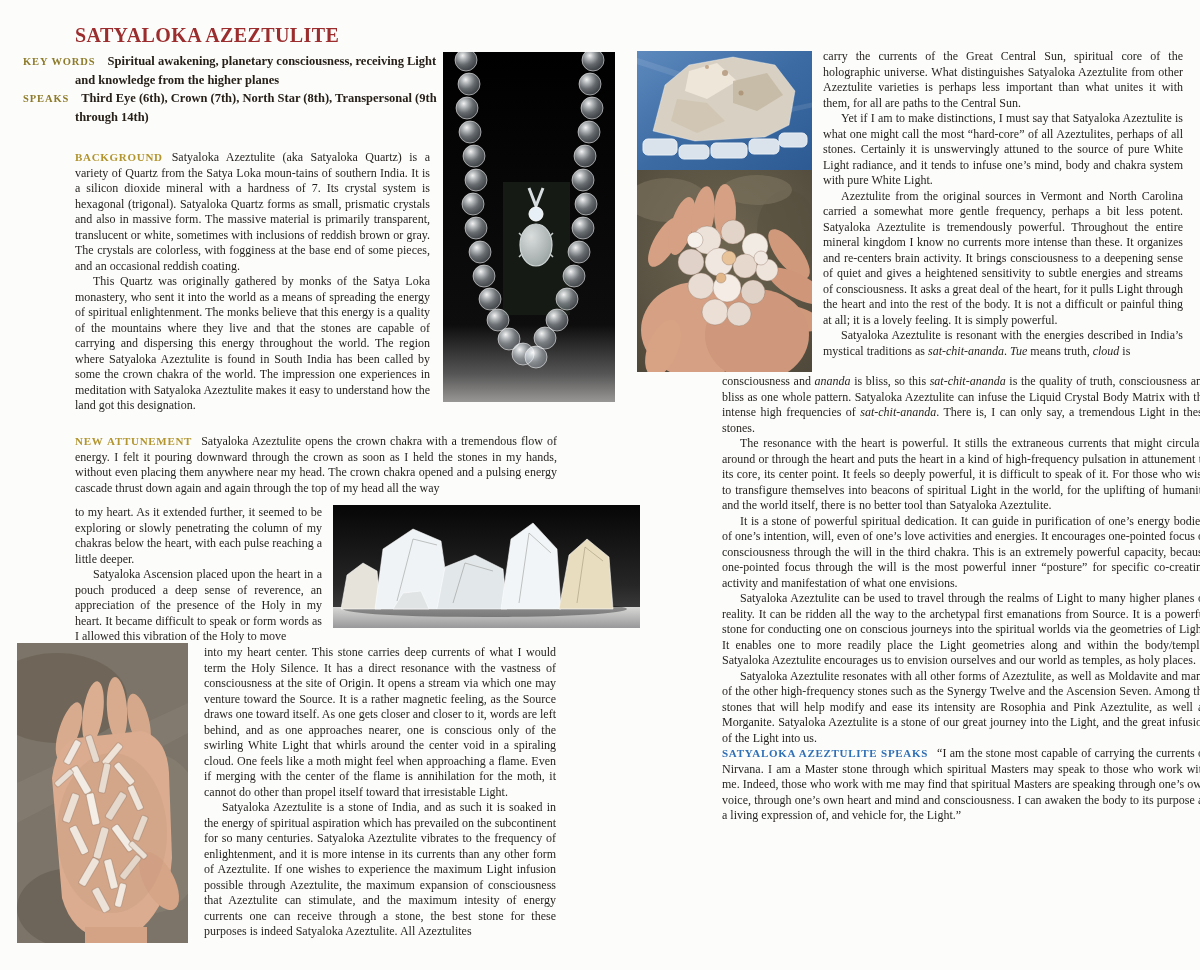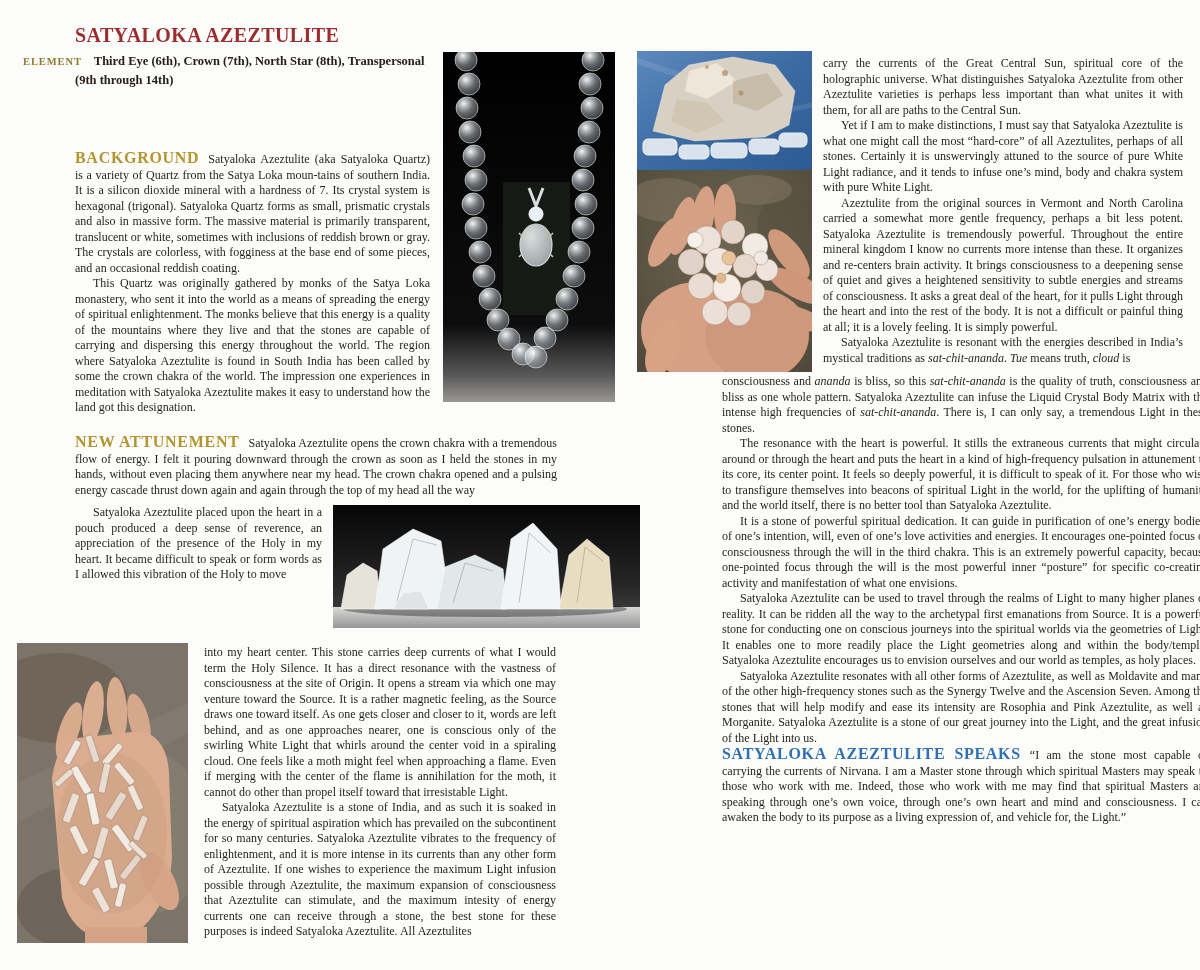--- a/index.html
+++ b/index.html
@@ -10,64 +10,66 @@
   }
   .page{position:relative;width:1200px;height:970px;overflow:hidden;background:#fcfcfa;}
   .title{
     position:absolute;left:75px;top:24px;margin:0;
     font-size:20px;font-weight:bold;letter-spacing:.4px;color:#9c2d2e;
     font-family:"Liberation Serif",serif;white-space:nowrap;
   }
   .textblock{position:absolute;font-size:12px;line-height:15.5px;text-align:justify;}
   .textblock p{margin:0;padding:0;}
   p.ind{text-indent:18px;}
-  .runin{font-weight:bold;font-size:16px;letter-spacing:.7px;margin-right:9px;}
+  .runin{font-weight:bold;font-size:11px;letter-spacing:.7px;margin-right:9px;}
   .gold{color:#b2952f;}
   .blue{color:#2f6fb6;}
   .meta{left:75px;top:52px;width:365px;text-align:left;
         font-weight:bold;font-size:12.5px;line-height:18px;color:#262019;}
   .meta-row{padding-left:52px;text-indent:-52px;}
   .meta-label{color:#8d7b2a;font-size:10.5px;letter-spacing:.9px;margin-right:12px;font-weight:bold;}
   .bg-col{left:75px;top:150px;width:355px;}
   .na-intro{left:75px;top:434px;width:482px;}
   .na-narrow{left:75px;top:505px;width:247px;}
   .na-cont{left:204px;top:645px;width:352px;}
-  .right-narrow{left:823px;top:56px;width:360px;}
+  .right-narrow{left:823px;top:49px;width:360px;}
   .right-wide{left:722px;top:374px;width:486px;}
   .fig{position:absolute;margin:0;padding:0;line-height:0;}
   .fig svg{display:block;}
   .fig-necklace{left:443px;top:52px;}
   .fig-rock{left:637px;top:51px;}
   .fig-hands{left:637px;top:170px;}
   .fig-crystals{left:333px;top:505px;}
   .fig-handpoints{left:17px;top:643px;}
   i{font-style:italic;}
 </style>
 </head>
 <body>
 
 <div class="page">
 
   <h1 class="title">SATYALOKA AZEZTULITE</h1>
 
   <div class="textblock meta">
-    <p class="meta-row"><span class="meta-label">ELEMENT</span><span class="meta-value">Third Eye (6th), Crown (7th), North Star (8th), Transpersonal (9th through 14th)</span></p>
+    <p class="meta-row"><span class="meta-label">KEY WORDS</span><span class="meta-value">Spiritual awakening, planetary consciousness, receiving Light and knowledge from the higher planes</span></p>
+    <p class="meta-row"><span class="meta-label">SPEAKS</span><span class="meta-value">Third Eye (6th), Crown (7th), North Star (8th), Transpersonal (9th through 14th)</span></p>
   </div>
 
   <div class="textblock bg-col">
     <p><span class="runin gold">BACKGROUND</span><span>Satyaloka Azeztulite (aka Satyaloka Quartz) is a variety of Quartz from the Satya Loka moun-tains of southern India. It is a silicon dioxide mineral with a hardness of 7. Its crystal system is hexagonal (trigonal). Satyaloka Quartz forms as small, prismatic crystals and also in massive form. The massive material is primarily transparent, translucent or white, sometimes with inclusions of reddish brown or gray. The crystals are colorless, with fogginess at the base end of some pieces, and an occasional reddish coating.</span></p>
     <p class="ind">This Quartz was originally gathered by monks of the Satya Loka monastery, who sent it into the world as a means of spreading the energy of spiritual enlightenment. The monks believe that this energy is a quality of the mountains where they live and that the stones are capable of carrying and dispersing this energy throughout the world. The region where Satyaloka Azeztulite is found in South India has been called by some the crown chakra of the world. The impression one experiences in meditation with Satyaloka Azeztulite makes it easy to understand how the land got this designation.</p>
   </div>
 
   <div class="textblock na-intro">
     <p><span class="runin gold">NEW ATTUNEMENT</span><span>Satyaloka Azeztulite opens the crown chakra with a tremendous flow of energy. I felt it pouring downward through the crown as soon as I held the stones in my hands, without even placing them anywhere near my head. The crown chakra opened and a pulsing energy cascade thrust down again and again through the top of my head all the way</span></p>
   </div>
 
   <div class="textblock na-narrow">
-    <p class="ind">Satyaloka Azeztulite placed upon the heart in a pouch produced a deep sense of reverence, an appreciation of the presence of the Holy in my heart. It became difficult to speak or form words as I allowed this vibration of the Holy to move</p>
+    <p>to my heart. As it extended further, it seemed to be exploring or slowly penetrating the column of my chakras below the heart, with each pulse reaching a little deeper.</p>
+    <p class="ind">Satyaloka Ascension placed upon the heart in a pouch produced a deep sense of reverence, an appreciation of the presence of the Holy in my heart. It became difficult to speak or form words as I allowed this vibration of the Holy to move</p>
   </div>
 
   <div class="textblock na-cont">
     <p>into my heart center. This stone carries deep currents of what I would term the Holy Silence. It has a direct resonance with the vastness of consciousness at the site of Origin. It opens a stream via which one may venture toward the Source. It is a rather magnetic feeling, as the Source draws one toward itself. As one gets closer and closer to it, words are left behind, and as one approaches nearer, one is conscious only of the swirling White Light that whirls around the center void in a spiraling cloud. One feels like a moth might feel when approaching a flame. Even if merging with the center of the flame is annihilation for the moth, it cannot do other than propel itself toward that irresistable Light.</p>
     <p class="ind">Satyaloka Azeztulite is a stone of India, and as such it is soaked in the energy of spiritual aspiration which has prevailed on the subcontinent for so many centuries. Satyaloka Azeztulite vibrates to the frequency of enlightenment, and it is more intense in its currents than any other form of Azeztulite. If one wishes to experience the maximum Light infusion possible through Azeztulite, the maximum expansion of consciousness that Azeztulite can stimulate, and the maximum intesity of energy currents one can receive through a stone, the best stone for these purposes is indeed Satyaloka Azeztulite. All Azeztulites</p>
   </div>
 
   <div class="textblock right-narrow">
     <p>carry the currents of the Great Central Sun, spiritual core of the holographic universe. What distinguishes Satyaloka Azeztulite from other Azeztulite varieties is perhaps less important than what unites it with them, for all are paths to the Central Sun.</p>
     <p class="ind">Yet if I am to make distinctions, I must say that Satyaloka Azeztulite is what one might call the most “hard-core” of all Azeztulites, perhaps of all stones. Certainly it is unswervingly attuned to the source of pure White Light radiance, and it tends to infuse one’s mind, body and chakra system with pure White Light.</p>

